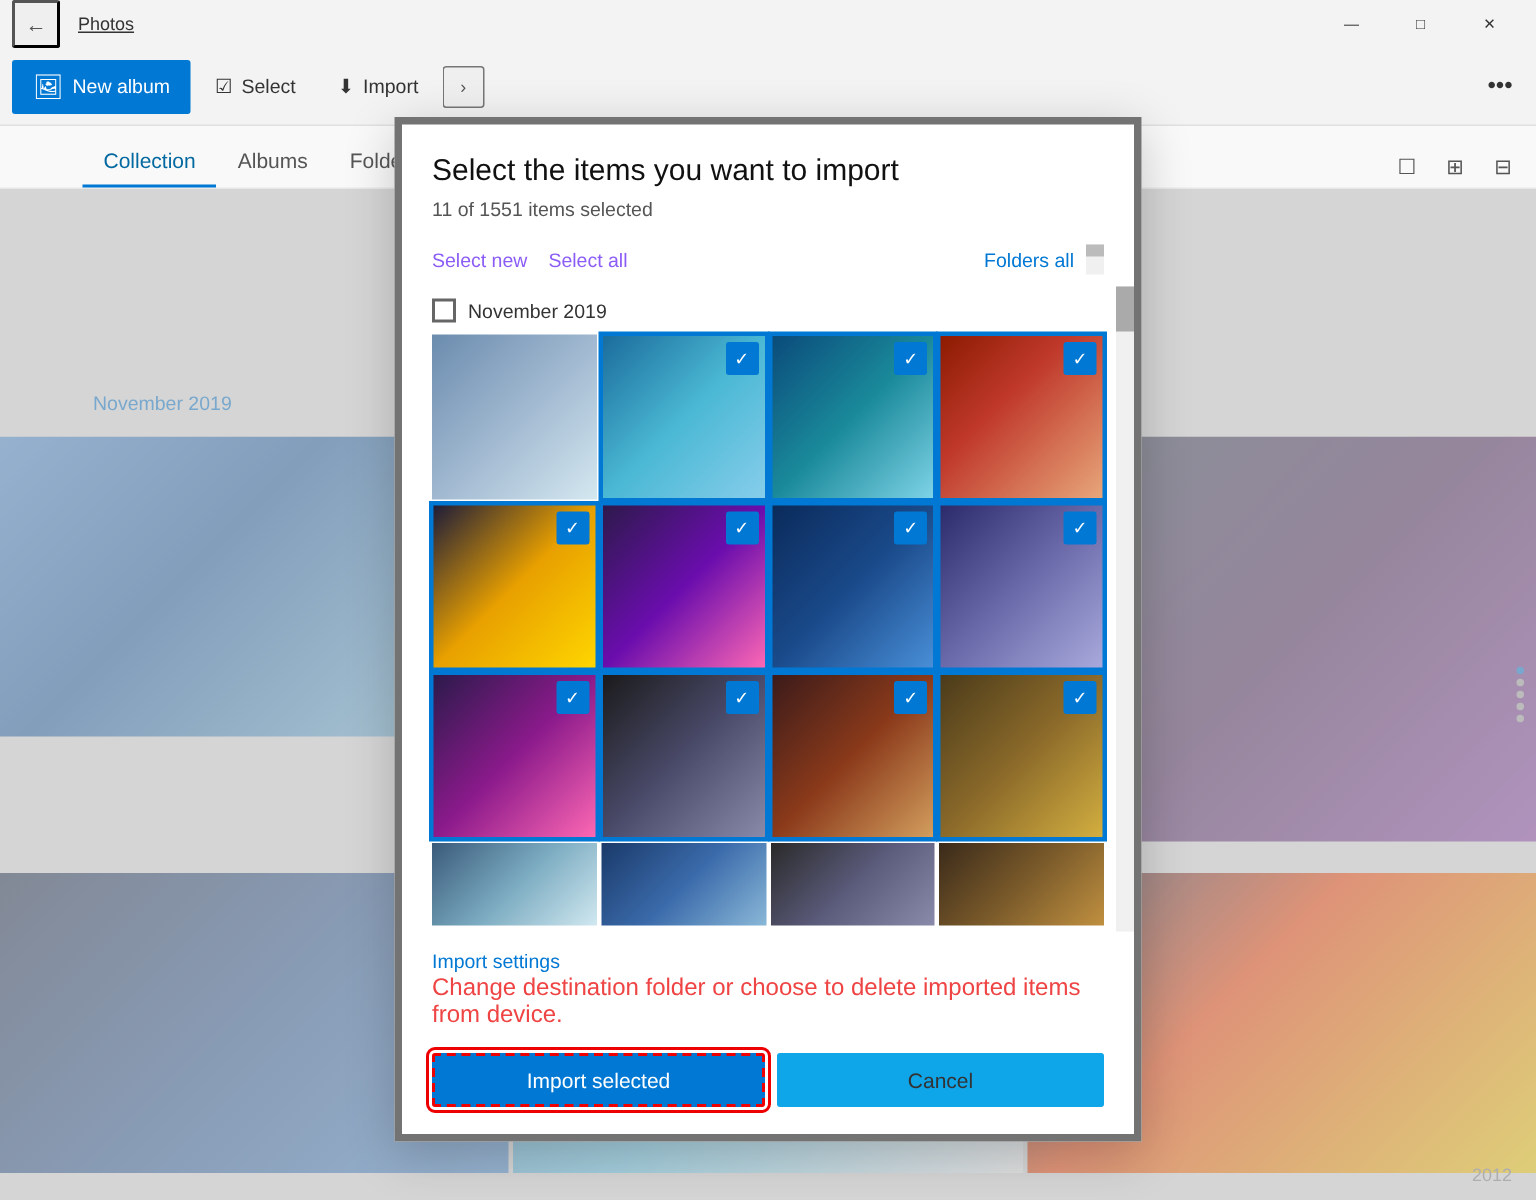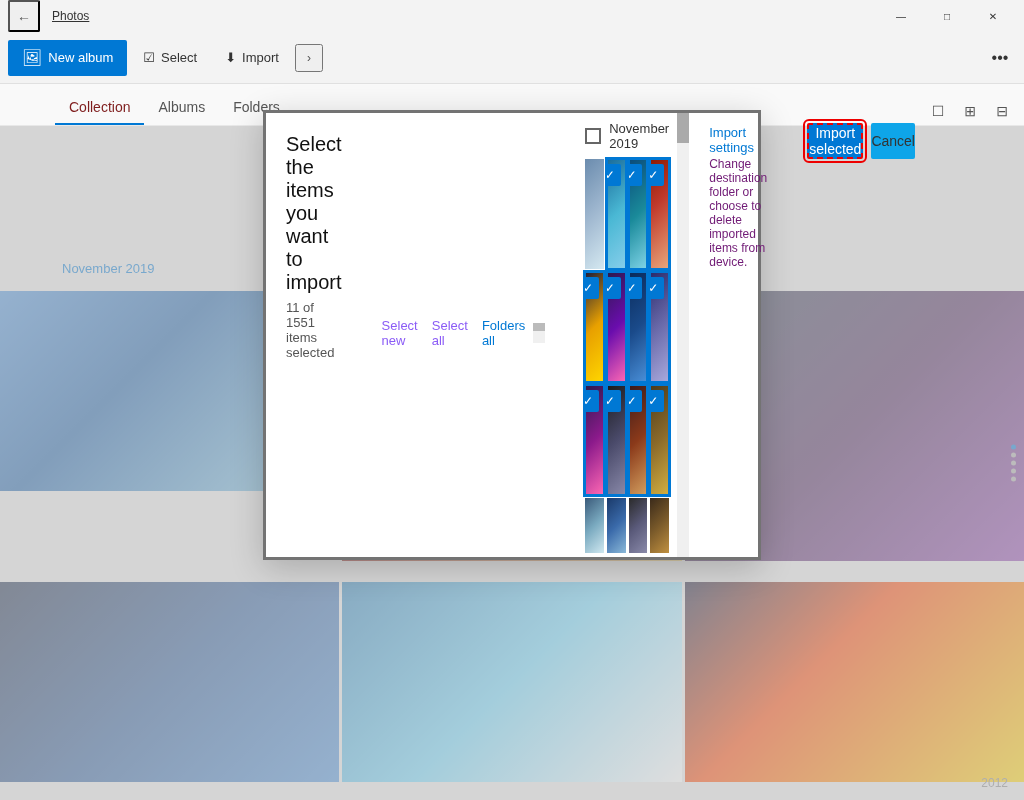--- a/index.html
+++ b/index.html
@@ -113,21 +113,21 @@
       z-index: 10;
     }
     .nav-tab {
       padding: 8px 14px;
       font-size: 14px;
       cursor: pointer;
       color: #555;
       border-bottom: 2px solid transparent;
     }
     .nav-tab.active {
-      color: #7f1d1d;
+      color: #0369a1;
       border-bottom: 2px solid #0078d4;
     }
 
     
     .bg-content {
       position: absolute;
       top: 126px;
       left: 0;
       right: 0;
       bottom: 0;
@@ -170,25 +170,25 @@
       z-index: 3;
     }
 
     
     .dialog {
       position: absolute;
       top: 78px;
       left: 263px;
       width: 498px;
       background: white;
-      border: 3px solid #737373;
+      border: 5px solid #737373;
       box-shadow: 0 8px 32px rgba(0,0,0,0.2);
       z-index: 100;
       display: flex;
-      margin-top: 32px;
+      flex-direction: column;
     }
     .dialog-header {
       padding: 20px 20px 12px 20px;
     }
     .dialog-title {
       font-size: 20px;
       font-weight: 300;
       color: #111;
       margin-bottom: 6px;
     }
@@ -300,22 +300,22 @@
     .import-settings {
       padding: 12px 20px 6px 20px;
     }
     .import-settings-link {
       font-size: 13px;
       color: #0078d4;
       cursor: pointer;
       font-weight: 500;
     }
     .import-settings-desc {
-      font-size: 12px;
-      color: #701a75;
+      font-size: 16px;
+      color: #ef4444;
       margin-top: 2px;
     }
 
     
     .dialog-footer {
       display: flex;
       gap: 8px;
       padding: 10px 20px 18px 20px;
     }
     .btn-import {

